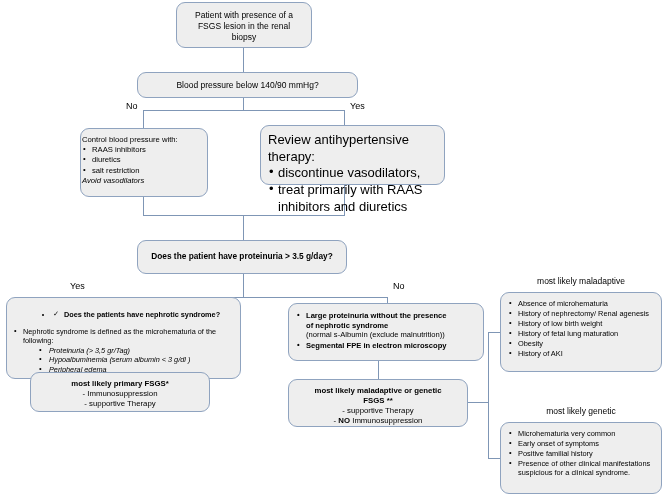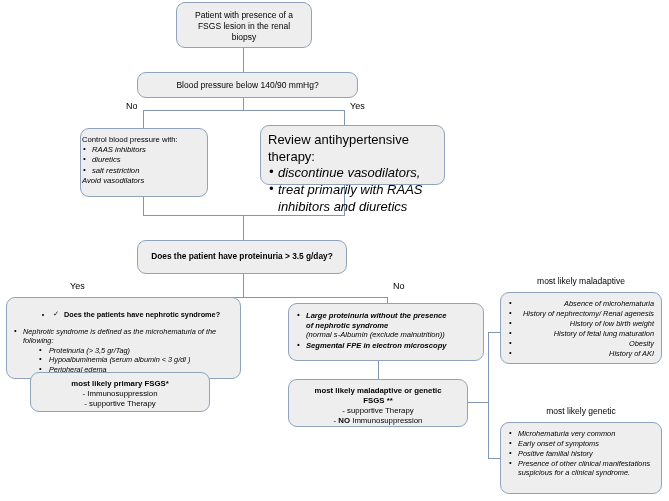--- a/index.html
+++ b/index.html
@@ -40,21 +40,20 @@
   .ln {
     position: absolute;
     background: #7f96b5;
   }
   .lnv { width: 1px; }
   .lnh { height: 1px; }
   ul.b {
     margin: 0;
     padding: 0;
     list-style: none;
-    font-style: italic;
   }
   ul.b > li {
     position: relative;
     padding-left: 10px;
     margin: 0 0 0.5px 0;
   }
   ul.b > li::before {
     content: "\2022";
     position: absolute;
     left: 1px;
@@ -92,21 +91,21 @@
   .bd { font-weight: bold; }
 
   
   #b-start   { left:176px; top:2px;   width:136px; height:46px;  padding:7px 8px; font-size:8.5px; }
   #b-bp      { left:137px; top:72px;  width:221px; height:26px;  padding:7px 8px; font-size:8.5px; }
   #b-ctrl    { left:80px;  top:128px; width:128px; height:69px;  padding:6px 1px; font-size:7.7px; }
   #b-review  { left:260px; top:125px; width:185px; height:60px;  padding:6px 7px; font-size:13px; }
   #b-prot    { left:137px; top:240px; width:210px; height:34px;  padding:10px 8px; font-size:8.3px; font-weight:bold; }
   #b-neph    { left:6px;   top:297px; width:235px; height:82px;  padding:5px 6px; font-size:7.3px; }
   #b-large   { left:288px; top:303px; width:196px; height:58px;  padding:7px 7px; font-size:7.6px; font-weight:bold; }
-  #b-malad   { left:500px; top:292px; width:162px; height:72px;  padding:6px 7px; font-size:7.4px;text-align:right; }
+  #b-malad   { left:500px; top:292px; width:162px; height:80px;  padding:6px 7px; font-size:7.4px; }
   #b-gen     { left:500px; top:422px; width:162px; height:72px;  padding:6px 7px; font-size:7.4px; }
   #b-prim    { left:30px;  top:372px; width:180px; height:40px;  padding:6px 6px; font-size:7.8px; }
   #b-mg      { left:288px; top:379px; width:180px; height:48px;  padding:6px 6px; font-size:7.8px; }
 </style>
 </head>
 <body>
 
 <div id="canvas">
 
   <div class="ln lnv" style="left:243px; top:48px;  height:24px;"></div>

